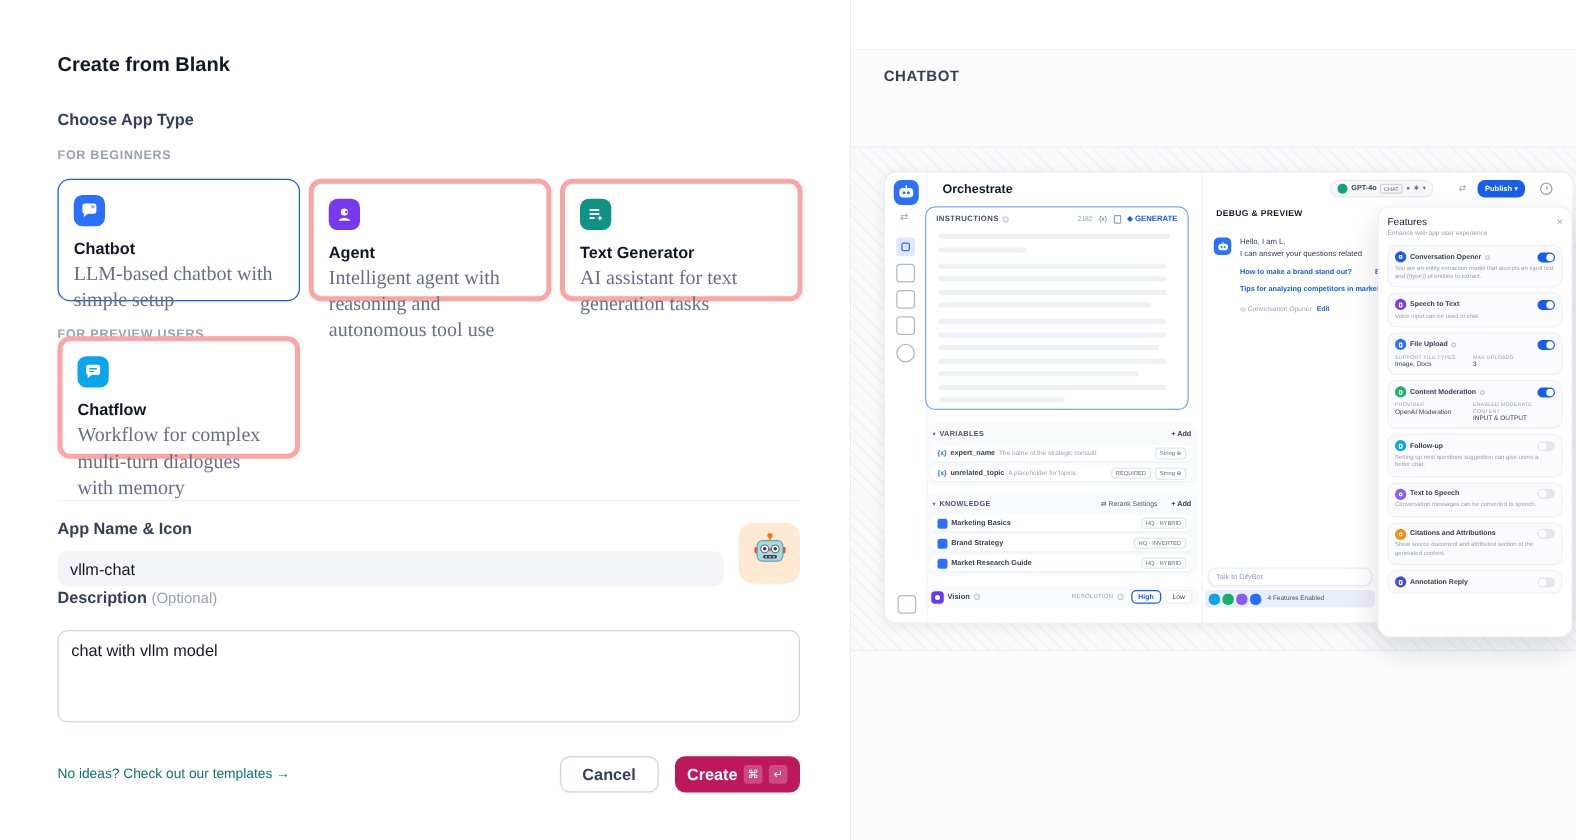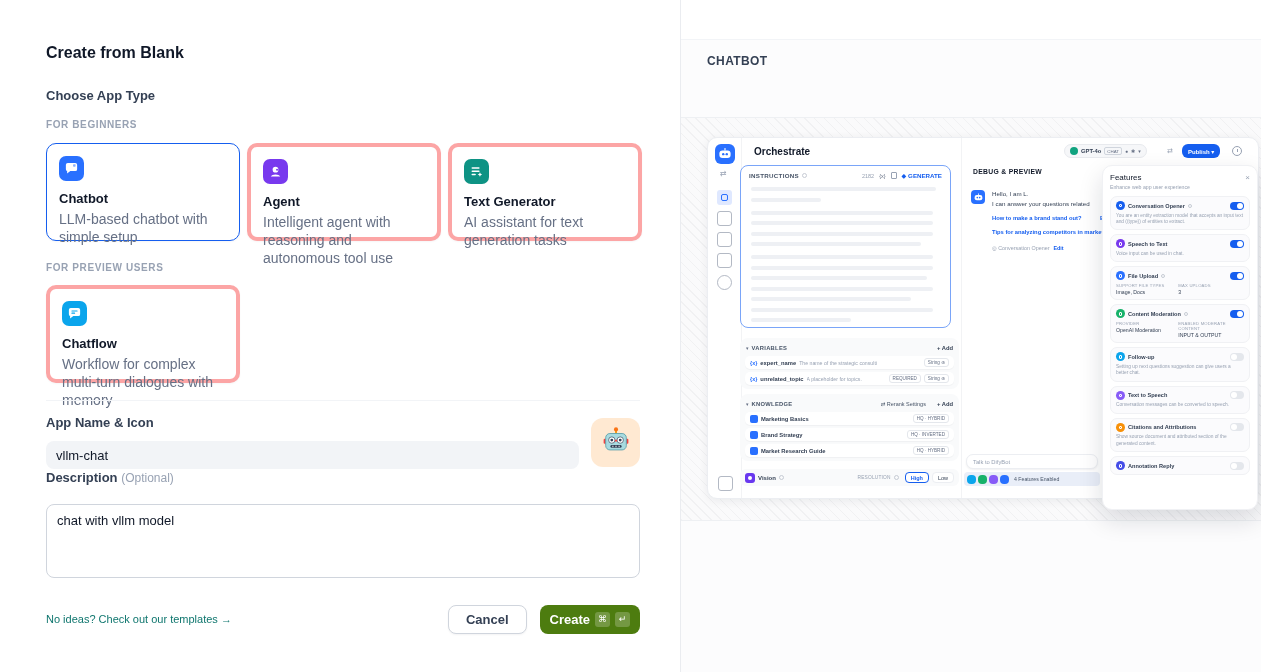--- a/index.html
+++ b/index.html
@@ -14,38 +14,38 @@
   .choose-label { left:46px; top:88px; font-size:13px; font-weight:bold; color:#344054; }
   .group-label { left:46px; font-size:10px; font-weight:bold; letter-spacing:.6px; color:#98a2b3; }
   .cards { left:46px; display:flex; gap:7px; }
   .type-card { width:194px; height:98px; background:#fff; border:4px solid #fca5a5; border-radius:10px;
     padding:12px; cursor:pointer; box-shadow:0 1px 2px rgba(16,24,40,.04); }
   .type-card.selected { border:1.5px solid #155eef; }
   .type-icon { width:25px; height:25px; border-radius:7px; display:flex; align-items:center; justify-content:center; }
   .ti-chatbot{background:#2970ff} .ti-agent{background:#7839ee} .ti-textgen{background:#0e9384}
   .ti-chatflow{background:#0ba5ec} .ti-workflow{background:#444ce7}
   .type-name { margin-top:10px; font-size:13px; font-weight:bold; color:#101828; }
-  .type-desc { margin-top:4px; font-size:14px; line-height:1.3; color:#667085; }
+  .type-desc { margin-top:4px; font-size:16px; line-height:1.3; color:#667085;font-family:Liberation Serif, serif; }
   .divider { left:46px; top:400px; width:594px; height:1px; background:#f2f4f7; }
   .field-label { left:46px; font-size:13px; font-weight:bold; color:#344054; }
   .opt { font-weight:normal; color:#98a2b3; font-size:12px; }
   .name-input { left:46px; top:441px; width:533px; height:28px; background:#f2f4f7; border:none; outline:none;
     border-radius:8px; padding:0 10px; font-size:13px; color:#101828; font-family:inherit; }
   .icon-btn { left:591px; top:418px; width:49px; height:49px; border-radius:12px; background:#ffe9d2;
     display:flex; align-items:center; justify-content:center; cursor:pointer; }
   .desc-area { left:46px; top:504px; width:594px; height:74px; border:1px solid #d0d5dd; border-radius:8px;
     background:#fff; padding:8px 10px; font-size:13px; color:#101828; resize:none; outline:none; font-family:inherit; }
   .footer { left:46px; top:605px; width:594px; height:28px; display:flex; align-items:center; }
   .tpl-link { font-size:11px; color:#0f766e; cursor:pointer; }
   .btns { margin-left:auto; display:flex; gap:13px; }
   .btn { height:29px; border-radius:8px; font-size:13px; font-weight:bold; display:flex; align-items:center;
     cursor:pointer; }
   .btn-cancel { background:#fff; border:1px solid #d0d5dd; color:#344054; padding:0 17px;
     box-shadow:0 1px 2px rgba(16,24,40,.05); }
-  .btn-create { background:#4d7c0f; color:#fff; border:none; padding:0 10px; }
+  .btn-create { background:#be185d; color:#fff; border:none; padding:0 10px; }
   .kbd { display:inline-flex; width:15px; height:15px; margin-left:5px; background:rgba(255,255,255,.22);
     border-radius:3px; align-items:center; justify-content:center; font-size:9px; font-weight:normal; }
   .kbd:first-of-type { margin-left:9px; }
 
   
   .right { position:relative; flex:1; background:#fcfcfd; }
   .right-top { height:40px; background:#fff; border-bottom:1px solid #f2f4f7; }
   .info-heading { left:26px; top:54px; font-size:12px; font-weight:bold; letter-spacing:.4px; color:#344054; }
   .info-desc { left:26px; top:73px; width:352px; font-size:12px; line-height:1.4; color:#667085; }
   .learn-more { color:#155eef; cursor:pointer; }
@@ -196,21 +196,21 @@
               <path d="M17.5 13.2l1.1 2.4 2.4 1.1-2.4 1.1-1.1 2.4-1.1-2.4-2.4-1.1 2.4-1.1z" fill="#fff"></path>
             </svg>
         </div>
         <div class="type-name">Text Generator</div>
         <div class="type-desc">AI assistant for text generation tasks</div>
       </div>
     </div>
 
     <div class="abs group-label" style="top:262px">FOR PREVIEW USERS</div>
 
-    <div class="abs cards" style="top:285px">
+    <div class="abs cards" style="top:269px">
       <div class="type-card">
         <div class="type-icon ti-chatflow">
           <svg width="15" height="15" viewBox="0 0 24 24">
               <path d="M3 6a3 3 0 0 1 3-3h12a3 3 0 0 1 3 3v7a3 3 0 0 1-3 3H10l-5 4v-4H6a3 3 0 0 1-3-3z" fill="#fff"></path>
               <rect x="7" y="7" width="10" height="1.8" rx=".9" fill="#0ba5ec"></rect>
               <rect x="7" y="10.5" width="6" height="1.8" rx=".9" fill="#0ba5ec"></rect>
             </svg>
         </div>
         <div class="type-name">Chatflow</div>
         <div class="type-desc">Workflow for complex multi-turn dialogues with memory</div>

